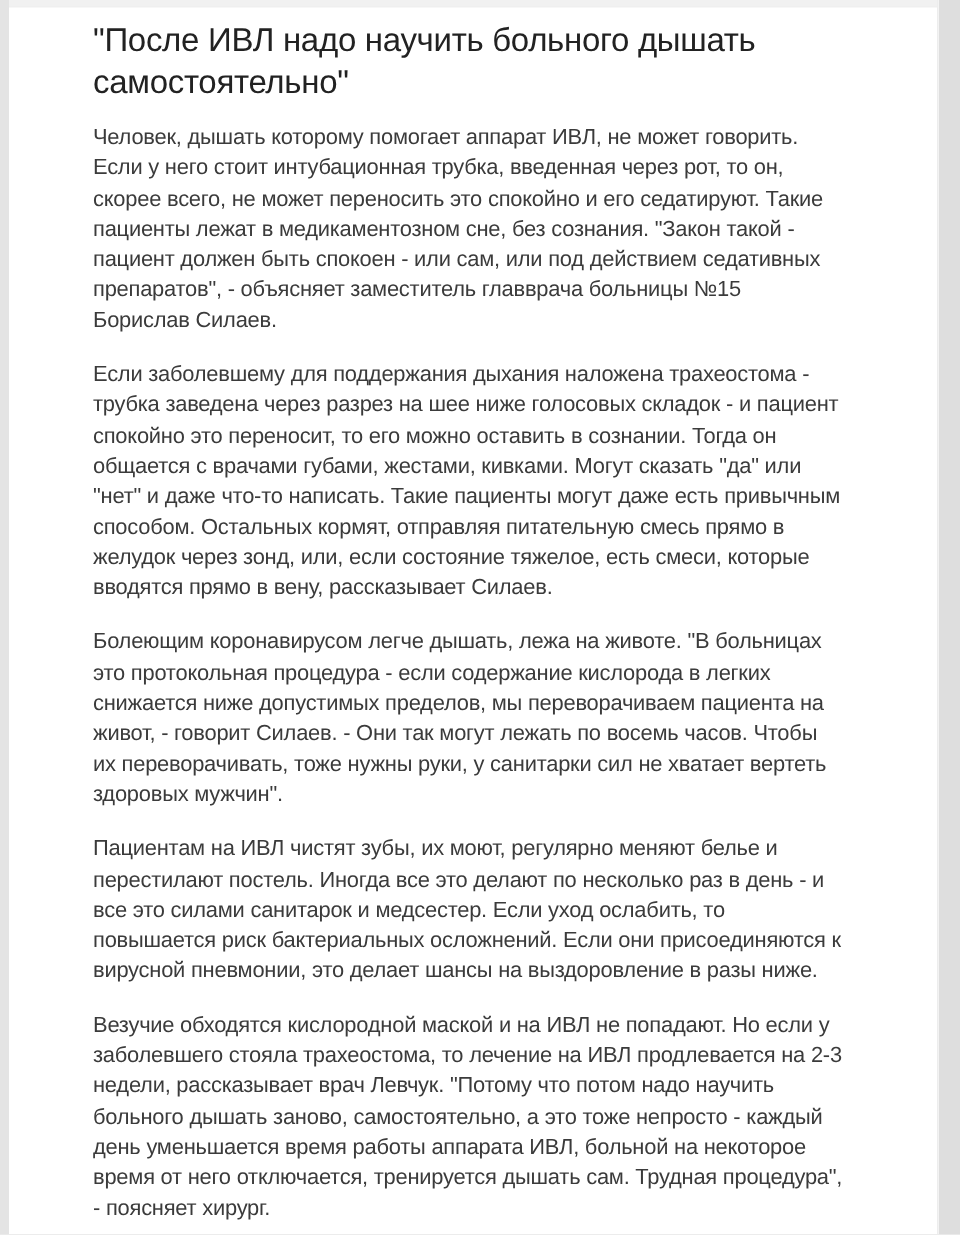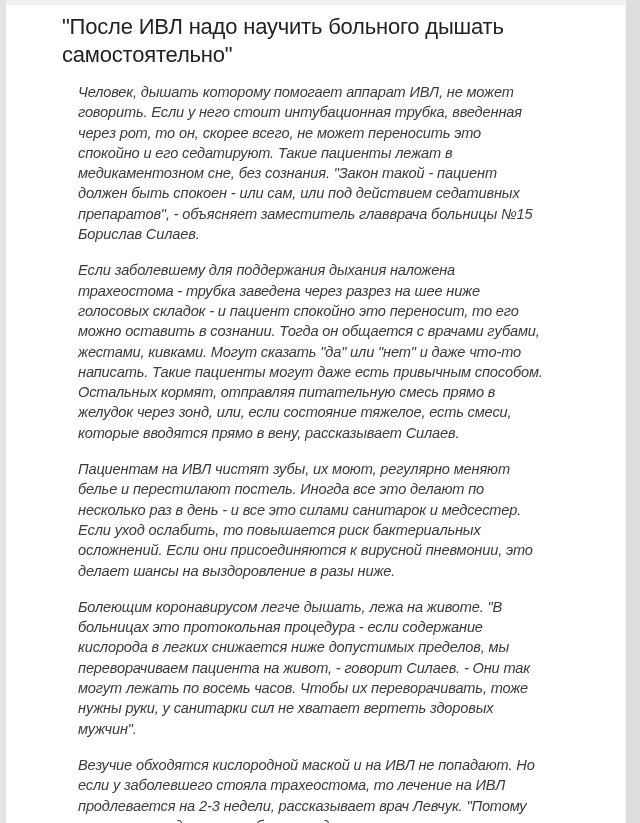--- a/index.html
+++ b/index.html
@@ -21,37 +21,36 @@
   .content {
     position: absolute; left: 62px; top: 4px; width: 500px;
   }
   h1 {
     margin: 0; padding: 0;
     font-size: 22px; font-weight: normal; color: #222;
     line-height: 28px;
     letter-spacing: -0.2px;
   }
   p {
-    margin: 16px; padding: 0;
+    margin: 0; padding: 0;
     font-size: 14.6px; line-height: 20.3px; color: #3b3b3b;
     letter-spacing: -0.15px;
-    font-style: italic;
   }
   .p1 { margin-top: 13px; }
   .gap { margin-top: 16px; }
 </style>
 </head>
 <body>
 
 <div class="top-strip"></div>
 <div class="left-bar"></div>
 <div class="page"></div>
 <div class="right-bar"></div>
 
 <div class="content">
   <h1 style="margin-top:9px;">"После ИВЛ надо научить больного дышать самостоятельно"</h1>
   <p class="p1">Человек, дышать которому помогает аппарат ИВЛ, не может говорить. Если у него стоит интубационная трубка, введенная через рот, то он, скорее всего, не может переносить это спокойно и его седатируют. Такие пациенты лежат в медикаментозном сне, без сознания. "Закон такой - пациент должен быть спокоен - или сам, или под действием седативных препаратов", - объясняет заместитель главврача больницы №15 Борислав Силаев.</p>
   <p class="gap">Если заболевшему для поддержания дыхания наложена трахеостома - трубка заведена через разрез на шее ниже голосовых складок - и пациент спокойно это переносит, то его можно оставить в сознании. Тогда он общается с врачами губами, жестами, кивками. Могут сказать "да" или "нет" и даже что-то написать. Такие пациенты могут даже есть привычным способом. Остальных кормят, отправляя питательную смесь прямо в желудок через зонд, или, если состояние тяжелое, есть смеси, которые вводятся прямо в вену, рассказывает Силаев.</p>
+  <p class="gap">Болеющим коронавирусом легче дышать, лежа на животе. "В больницах это протокольная процедура - если содержание кислорода в легких снижается ниже допустимых пределов, мы переворачиваем пациента на живот, - говорит Силаев. - Они так могут лежать по восемь часов. Чтобы их переворачивать, тоже нужны руки, у санитарки сил не хватает вертеть здоровых мужчин".</p>
   <p class="gap">Пациентам на ИВЛ чистят зубы, их моют, регулярно меняют белье и перестилают постель. Иногда все это делают по несколько раз в день - и все это силами санитарок и медсестер. Если уход ослабить, то повышается риск бактериальных осложнений. Если они присоединяются к вирусной пневмонии, это делает шансы на выздоровление в разы ниже.</p>
-  <p class="gap">Болеющим коронавирусом легче дышать, лежа на животе. "В больницах это протокольная процедура - если содержание кислорода в легких снижается ниже допустимых пределов, мы переворачиваем пациента на живот, - говорит Силаев. - Они так могут лежать по восемь часов. Чтобы их переворачивать, тоже нужны руки, у санитарки сил не хватает вертеть здоровых мужчин".</p>
   <p class="gap">Везучие обходятся кислородной маской и на ИВЛ не попадают. Но если у заболевшего стояла трахеостома, то лечение на ИВЛ продлевается на 2-3 недели, рассказывает врач Левчук. "Потому что потом надо научить больного дышать заново, самостоятельно, а это тоже непросто - каждый день уменьшается время работы аппарата ИВЛ, больной на некоторое время от него отключается, тренируется дышать сам. Трудная процедура", - поясняет хирург.</p>
 
 </div>
 
 </body></html>

